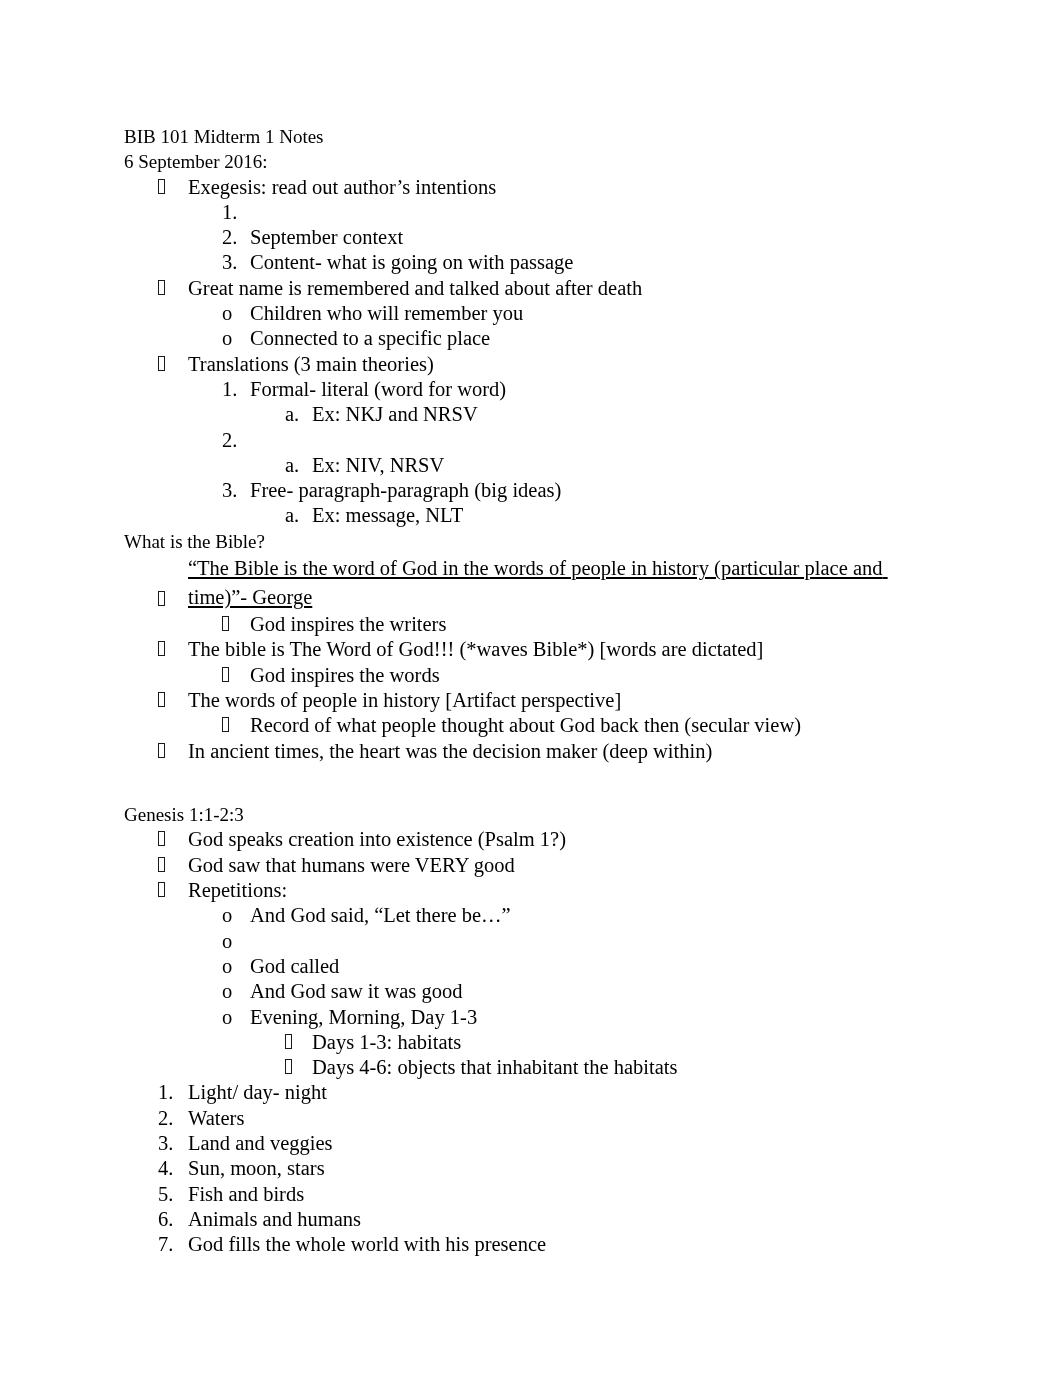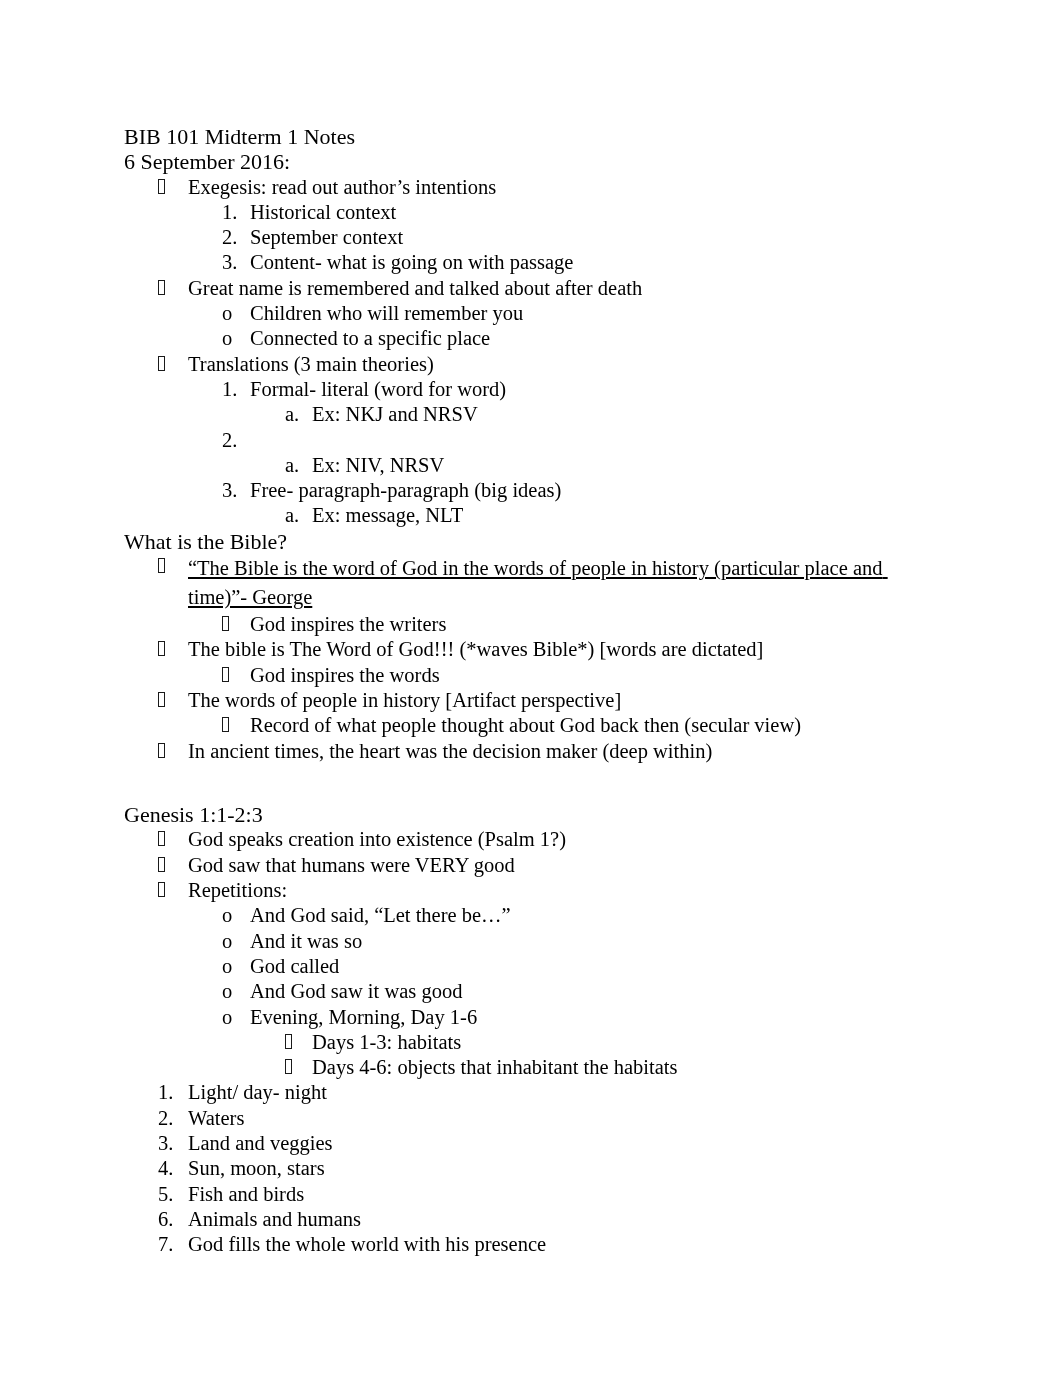--- a/index.html
+++ b/index.html
@@ -22,29 +22,29 @@
   #doc {
     position: absolute;
     left: 124px;
     top: 124px;
     width: 770px;
   }
 
   
   .line {
     display: flex;
-    align-items: flex-start;
+    align-items: flex-end;
     font-size: 20.5px;
     line-height: 25.3px;
     white-space: pre-wrap;
   }
 
   
   .para {
-    font-size: 22px;
+    font-size: 19px;
     line-height: 25.3px;
     margin: 0;
   }
 
   .blank {
     height: 25.3px;
   }
   .blank-half {
     height: 13px;
   }
@@ -99,21 +99,20 @@
 
     <p class="para">BIB 101 Midterm 1 Notes</p>
     <p class="para">6 September 2016:</p>
 
     <div class="line lvl1">
       <span class="marker"><span class="tofu"></span></span>
       <span class="txt">Exegesis: read out author’s intentions</span>
     </div>
     <div class="line lvl2">
       <span class="marker">1.</span>
-      <span class="txt">Historical context</span>
     </div>
     <div class="line lvl2">
       <span class="marker">2.</span>
       <span class="txt">September context</span>
     </div>
     <div class="line lvl2">
       <span class="marker">3.</span>
       <span class="txt">Content- what is going on with passage</span>
     </div>
 
@@ -209,33 +208,32 @@
       <span class="marker"><span class="tofu"></span></span>
       <span class="txt">Repetitions:</span>
     </div>
 
     <div class="line lvl2">
       <span class="marker">o</span>
       <span class="txt">And God said, “Let there be…”</span>
     </div>
     <div class="line lvl2">
       <span class="marker">o</span>
-      <span class="txt">And it was so</span>
     </div>
     <div class="line lvl2">
       <span class="marker">o</span>
       <span class="txt">God called</span>
     </div>
     <div class="line lvl2">
       <span class="marker">o</span>
       <span class="txt">And God saw it was good</span>
     </div>
     <div class="line lvl2">
       <span class="marker">o</span>
-      <span class="txt">Evening, Morning, Day 1-6</span>
+      <span class="txt">Evening, Morning, Day 1-3</span>
     </div>
     <div class="line lvl3">
       <span class="marker"><span class="tofu"></span></span>
       <span class="txt">Days 1-3: habitats</span>
     </div>
     <div class="line lvl3">
       <span class="marker"><span class="tofu"></span></span>
       <span class="txt">Days 4-6: objects that inhabitant the habitats</span>
     </div>
 

